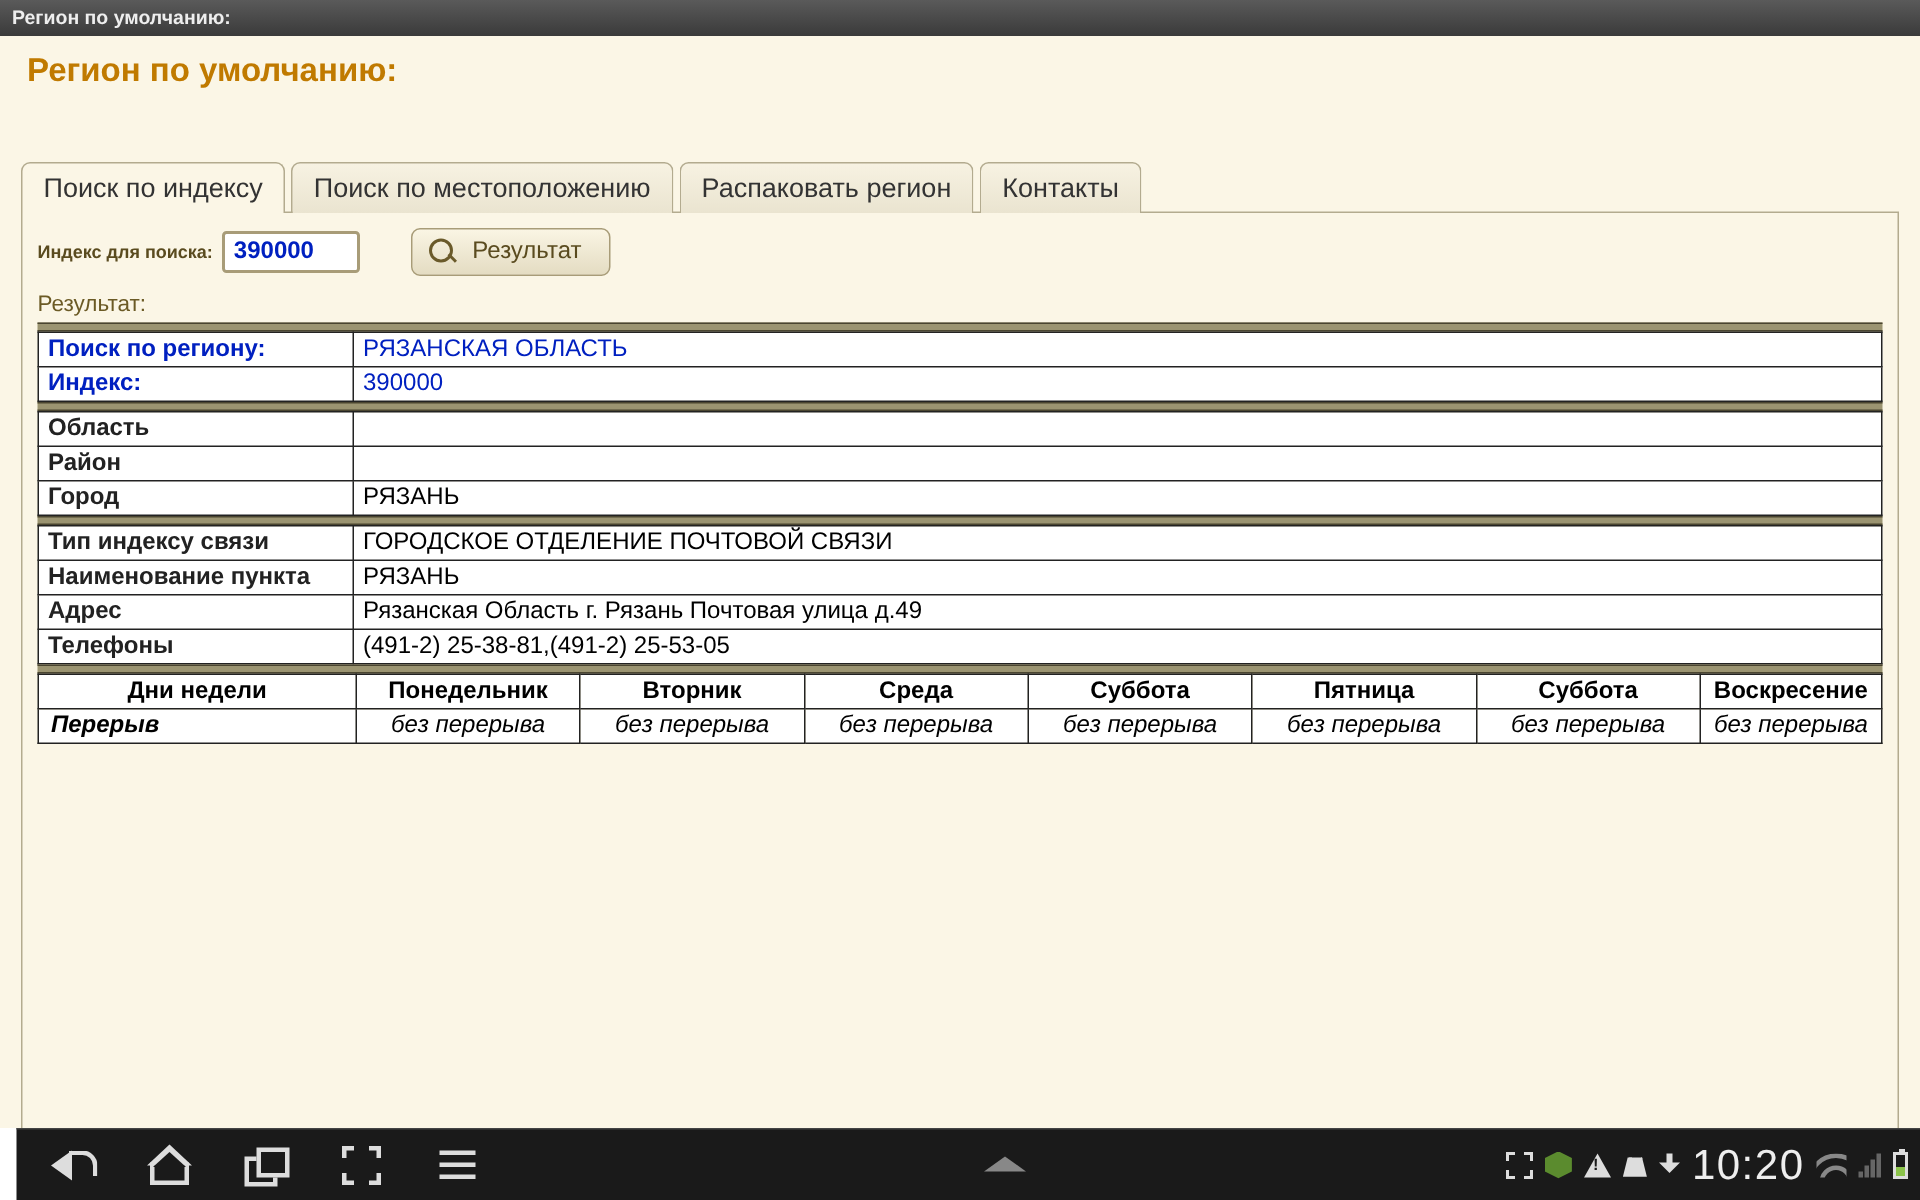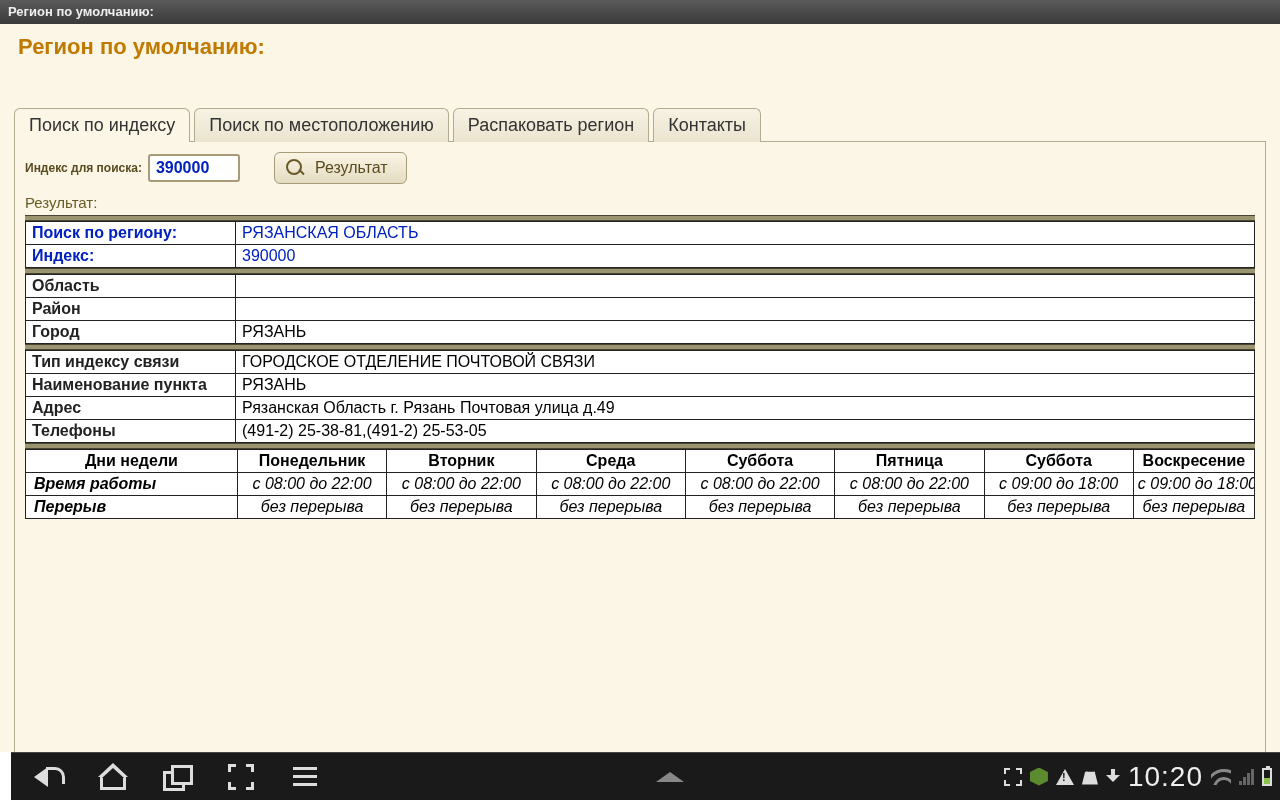--- a/index.html
+++ b/index.html
@@ -336,30 +336,20 @@
       <tbody>
           <tr>
         <th>Дни недели</th>
         <th>Понедельник</th>
         <th>Вторник</th>
         <th>Среда</th>
         <th>Суббота</th>
         <th>Пятница</th>
         <th>Суббота</th>
         <th>Воскресение</th>
-      </tr>
-      <tr>
-        <td class="rowlbl">Время работы</td>
-        <td class="val">с 08:00 до 22:00</td>
-        <td class="val">с 08:00 до 22:00</td>
-        <td class="val">с 08:00 до 22:00</td>
-        <td class="val">с 08:00 до 22:00</td>
-        <td class="val">с 08:00 до 22:00</td>
-        <td class="val">с 09:00 до 18:00</td>
-        <td class="val">с 09:00 до 18:00</td>
       </tr>
       <tr>
         <td class="rowlbl">Перерыв</td>
         <td class="val">без перерыва</td>
         <td class="val">без перерыва</td>
         <td class="val">без перерыва</td>
         <td class="val">без перерыва</td>
         <td class="val">без перерыва</td>
         <td class="val">без перерыва</td>
         <td class="val">без перерыва</td>

